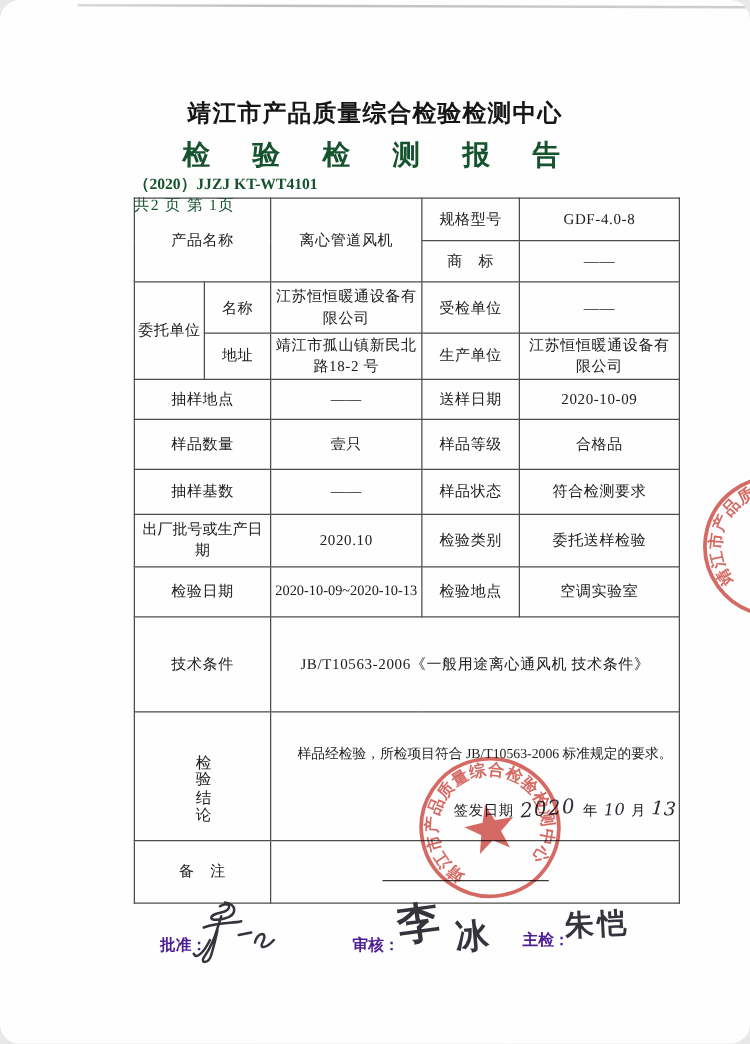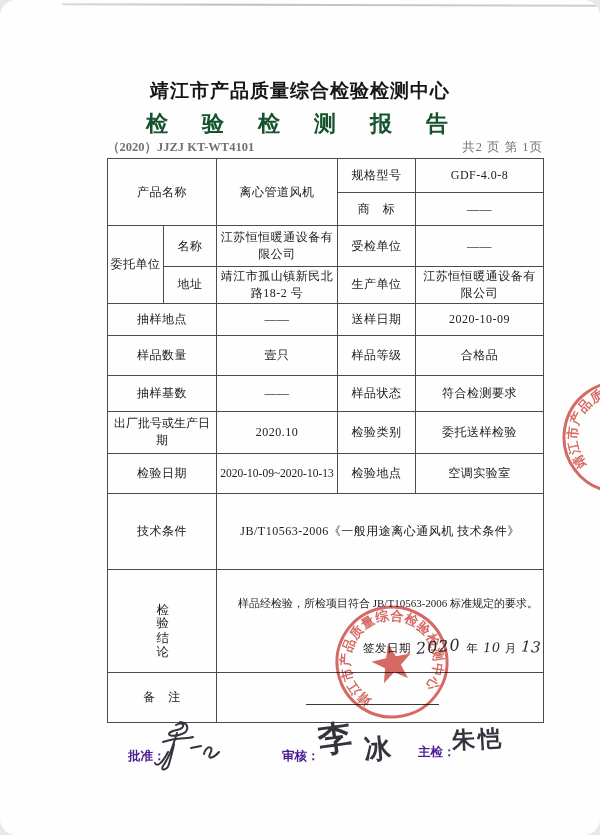--- a/index.html
+++ b/index.html
@@ -17,21 +17,21 @@
     position:absolute;top:78px;left:0;width:100%;text-align:center;
     font-size:19px;font-weight:700;letter-spacing:1px;color:#161616;
   }
   .doc-subtitle{
     position:absolute;top:109px;left:0;width:100%;text-align:center;
     font-size:22px;font-weight:700;letter-spacing:6px;color:#14532d;
   }
   .code-row{
     position:absolute;top:139px;left:107px;width:436px;
     display:flex;justify-content:space-between;align-items:baseline;
-    font-size:12.5px;font-weight:700;color:#737373;
+    font-size:12.5px;font-weight:700;color:#14532d;flex-direction:column;
   }
   .code-row .page-info{font-weight:400;letter-spacing:1px;}
   table.report{
     position:absolute;left:107px;top:158px;width:436px;
     border-collapse:collapse;table-layout:fixed;
   }
   table.report td{
     border:1px solid #4c4c4c;text-align:center;vertical-align:middle;
     font-size:12px;line-height:1.4;padding:1px 2px;color:#202020;
     letter-spacing:0.5px;overflow:hidden;

